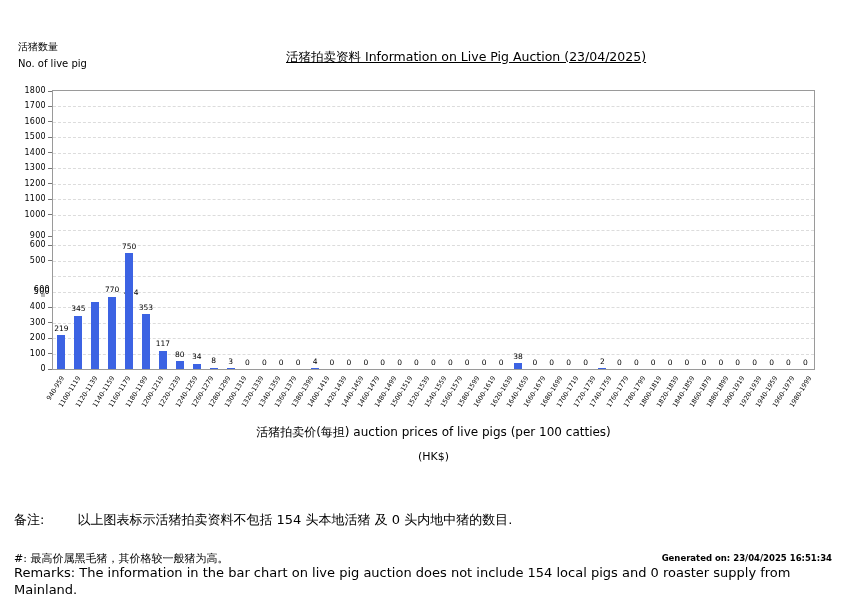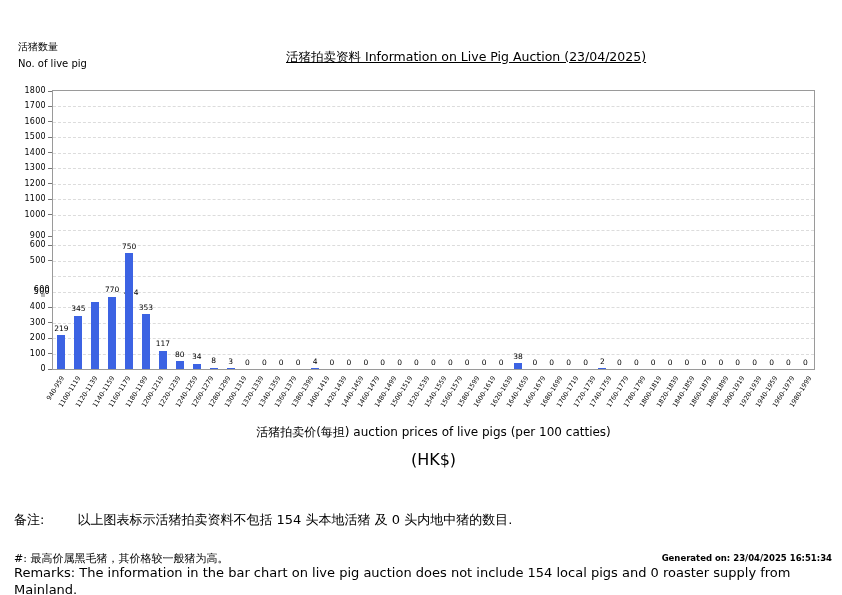--- a/index.html
+++ b/index.html
@@ -28,21 +28,21 @@
   .ytick{position:absolute;right:0;display:flex;align-items:center;transform:translateY(-50%);}
   .ytick-label{font-size:8px;line-height:1;margin-right:2px;letter-spacing:0.3px;}
   .ytick-mark{width:4px;height:1px;background:#777;}
   .xlabels{position:absolute;left:52px;top:371px;width:763px;height:52px;display:flex;}
   .xcell{flex:1 1 0;position:relative;}
   .xlab{
     position:absolute;right:50%;top:4px;transform-origin:100% 0;
     transform:rotate(-58deg);font-size:6.5px;white-space:nowrap;line-height:1;
   }
   .xtitle{position:absolute;left:52px;top:424px;width:763px;text-align:center;font-size:12px;}
-  .xunit{position:absolute;left:52px;top:450px;width:763px;text-align:center;font-size:16px;}
+  .xunit{position:absolute;left:52px;top:450px;width:763px;text-align:center;font-size:11px;}
   .remarks{position:absolute;left:14px;top:476px;font-size:13px;line-height:1.35;white-space:pre-wrap;}
   .notes{position:absolute;left:14px;top:515px;font-size:11px;line-height:1.6;white-space:pre-wrap;}
   .generated{position:absolute;right:10px;top:553px;font-size:8.5px;font-weight:bold;}
 </style>
 </head>
 <body>
 
 <div class="page">
 
   <div class="yaxis-caption">

